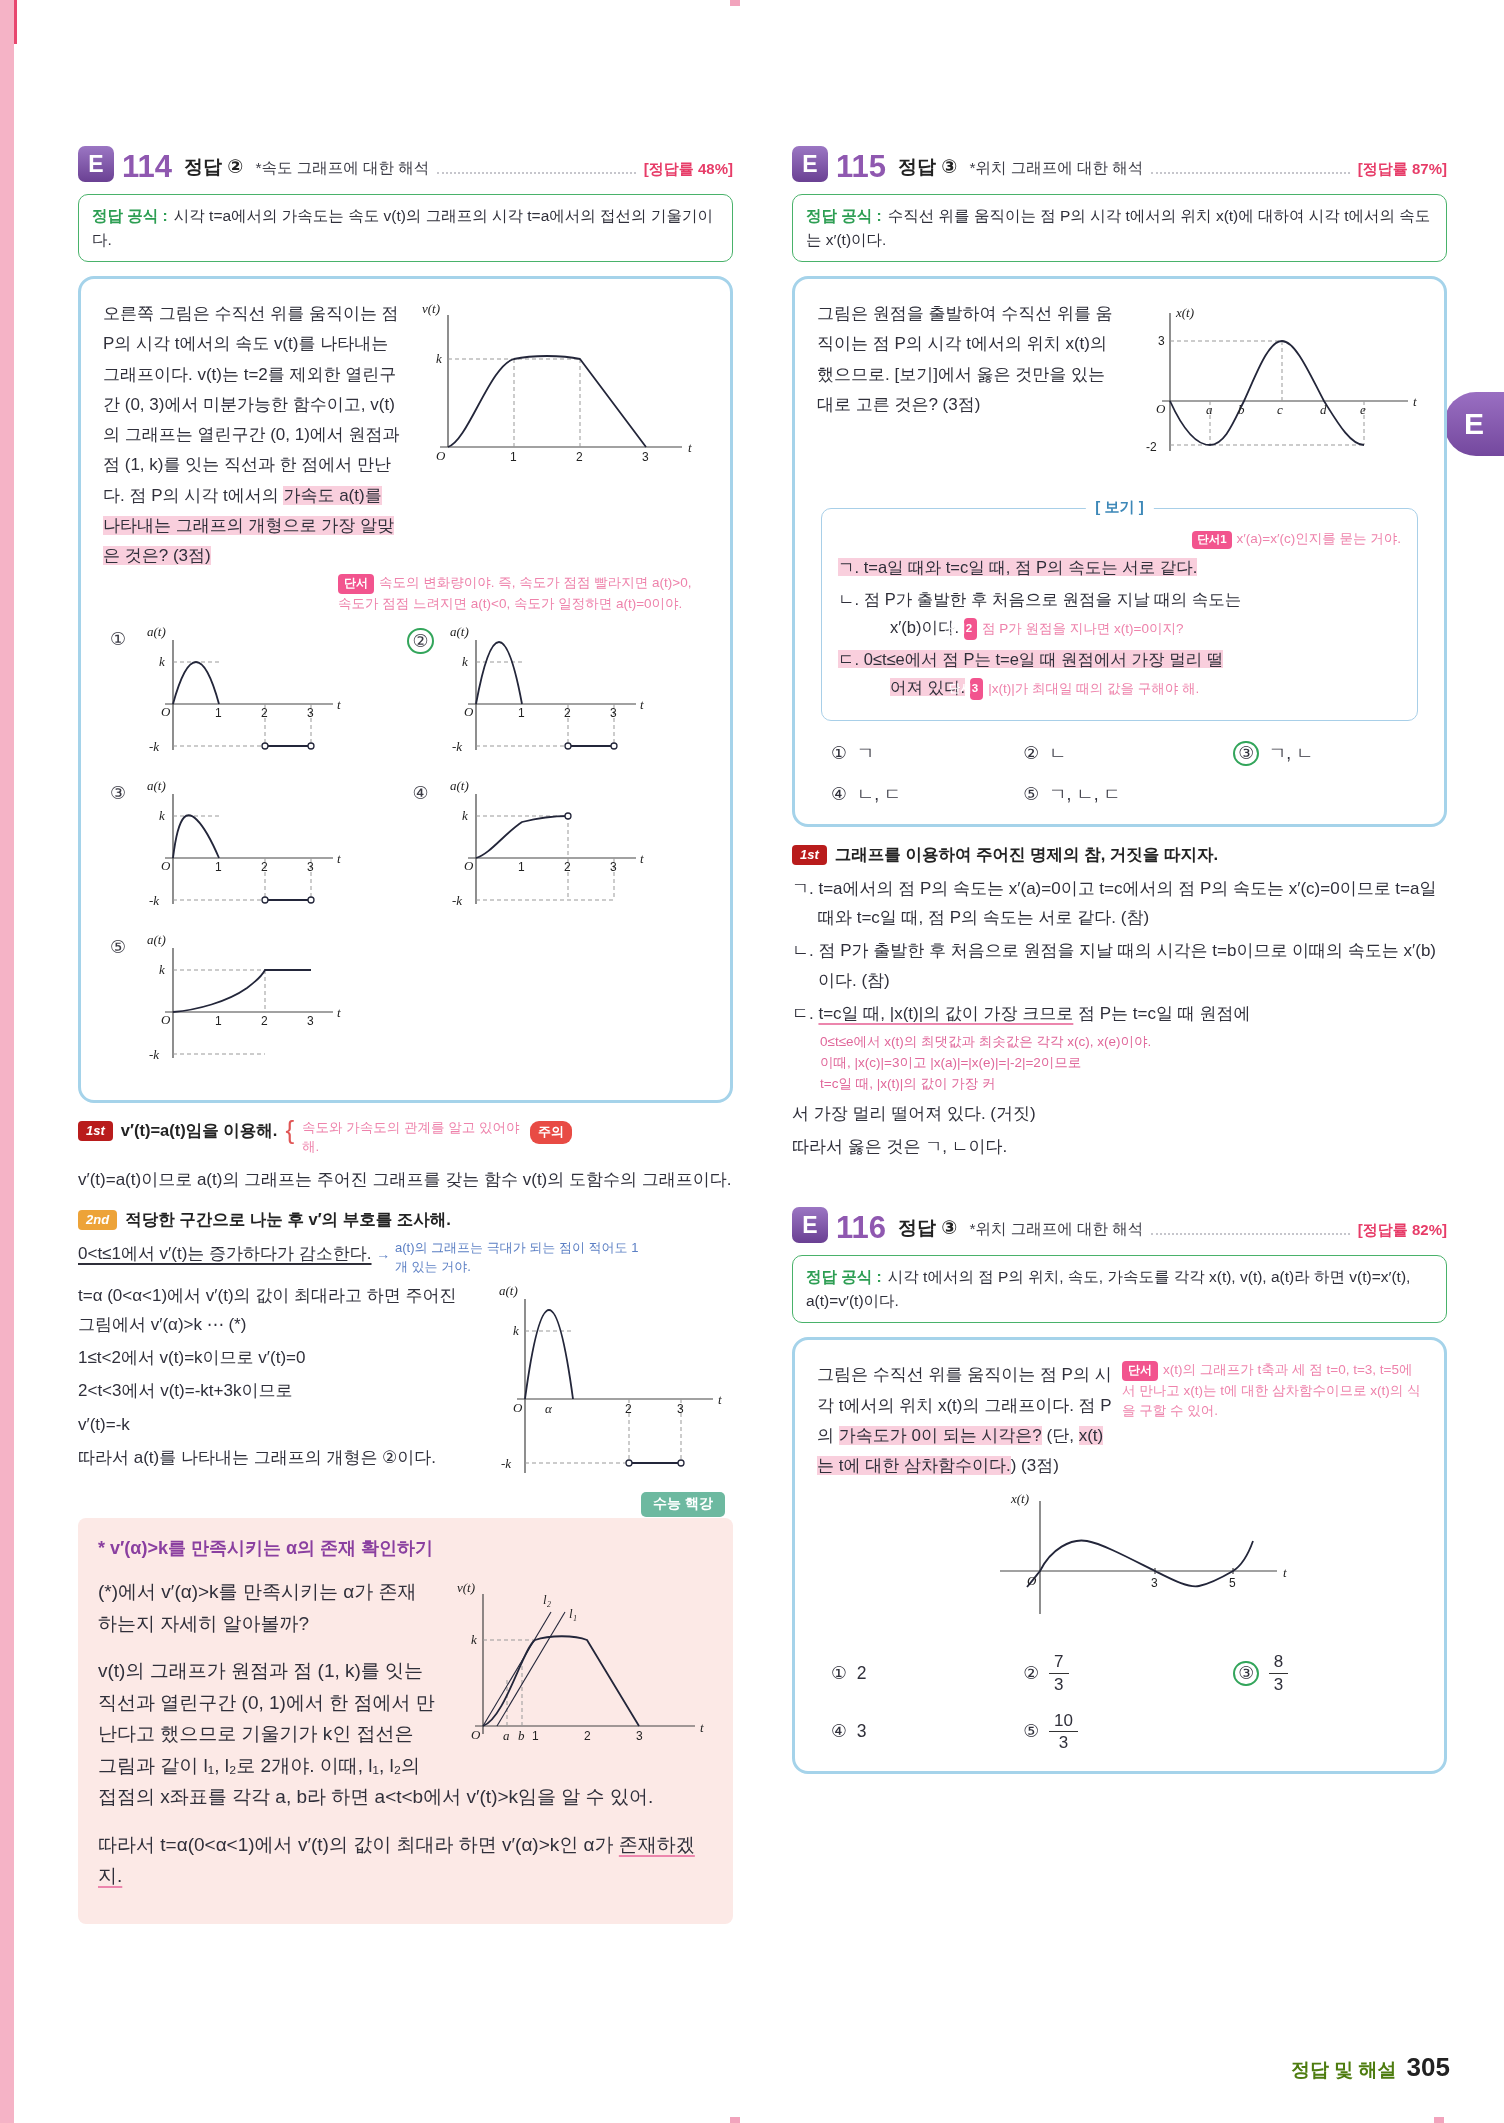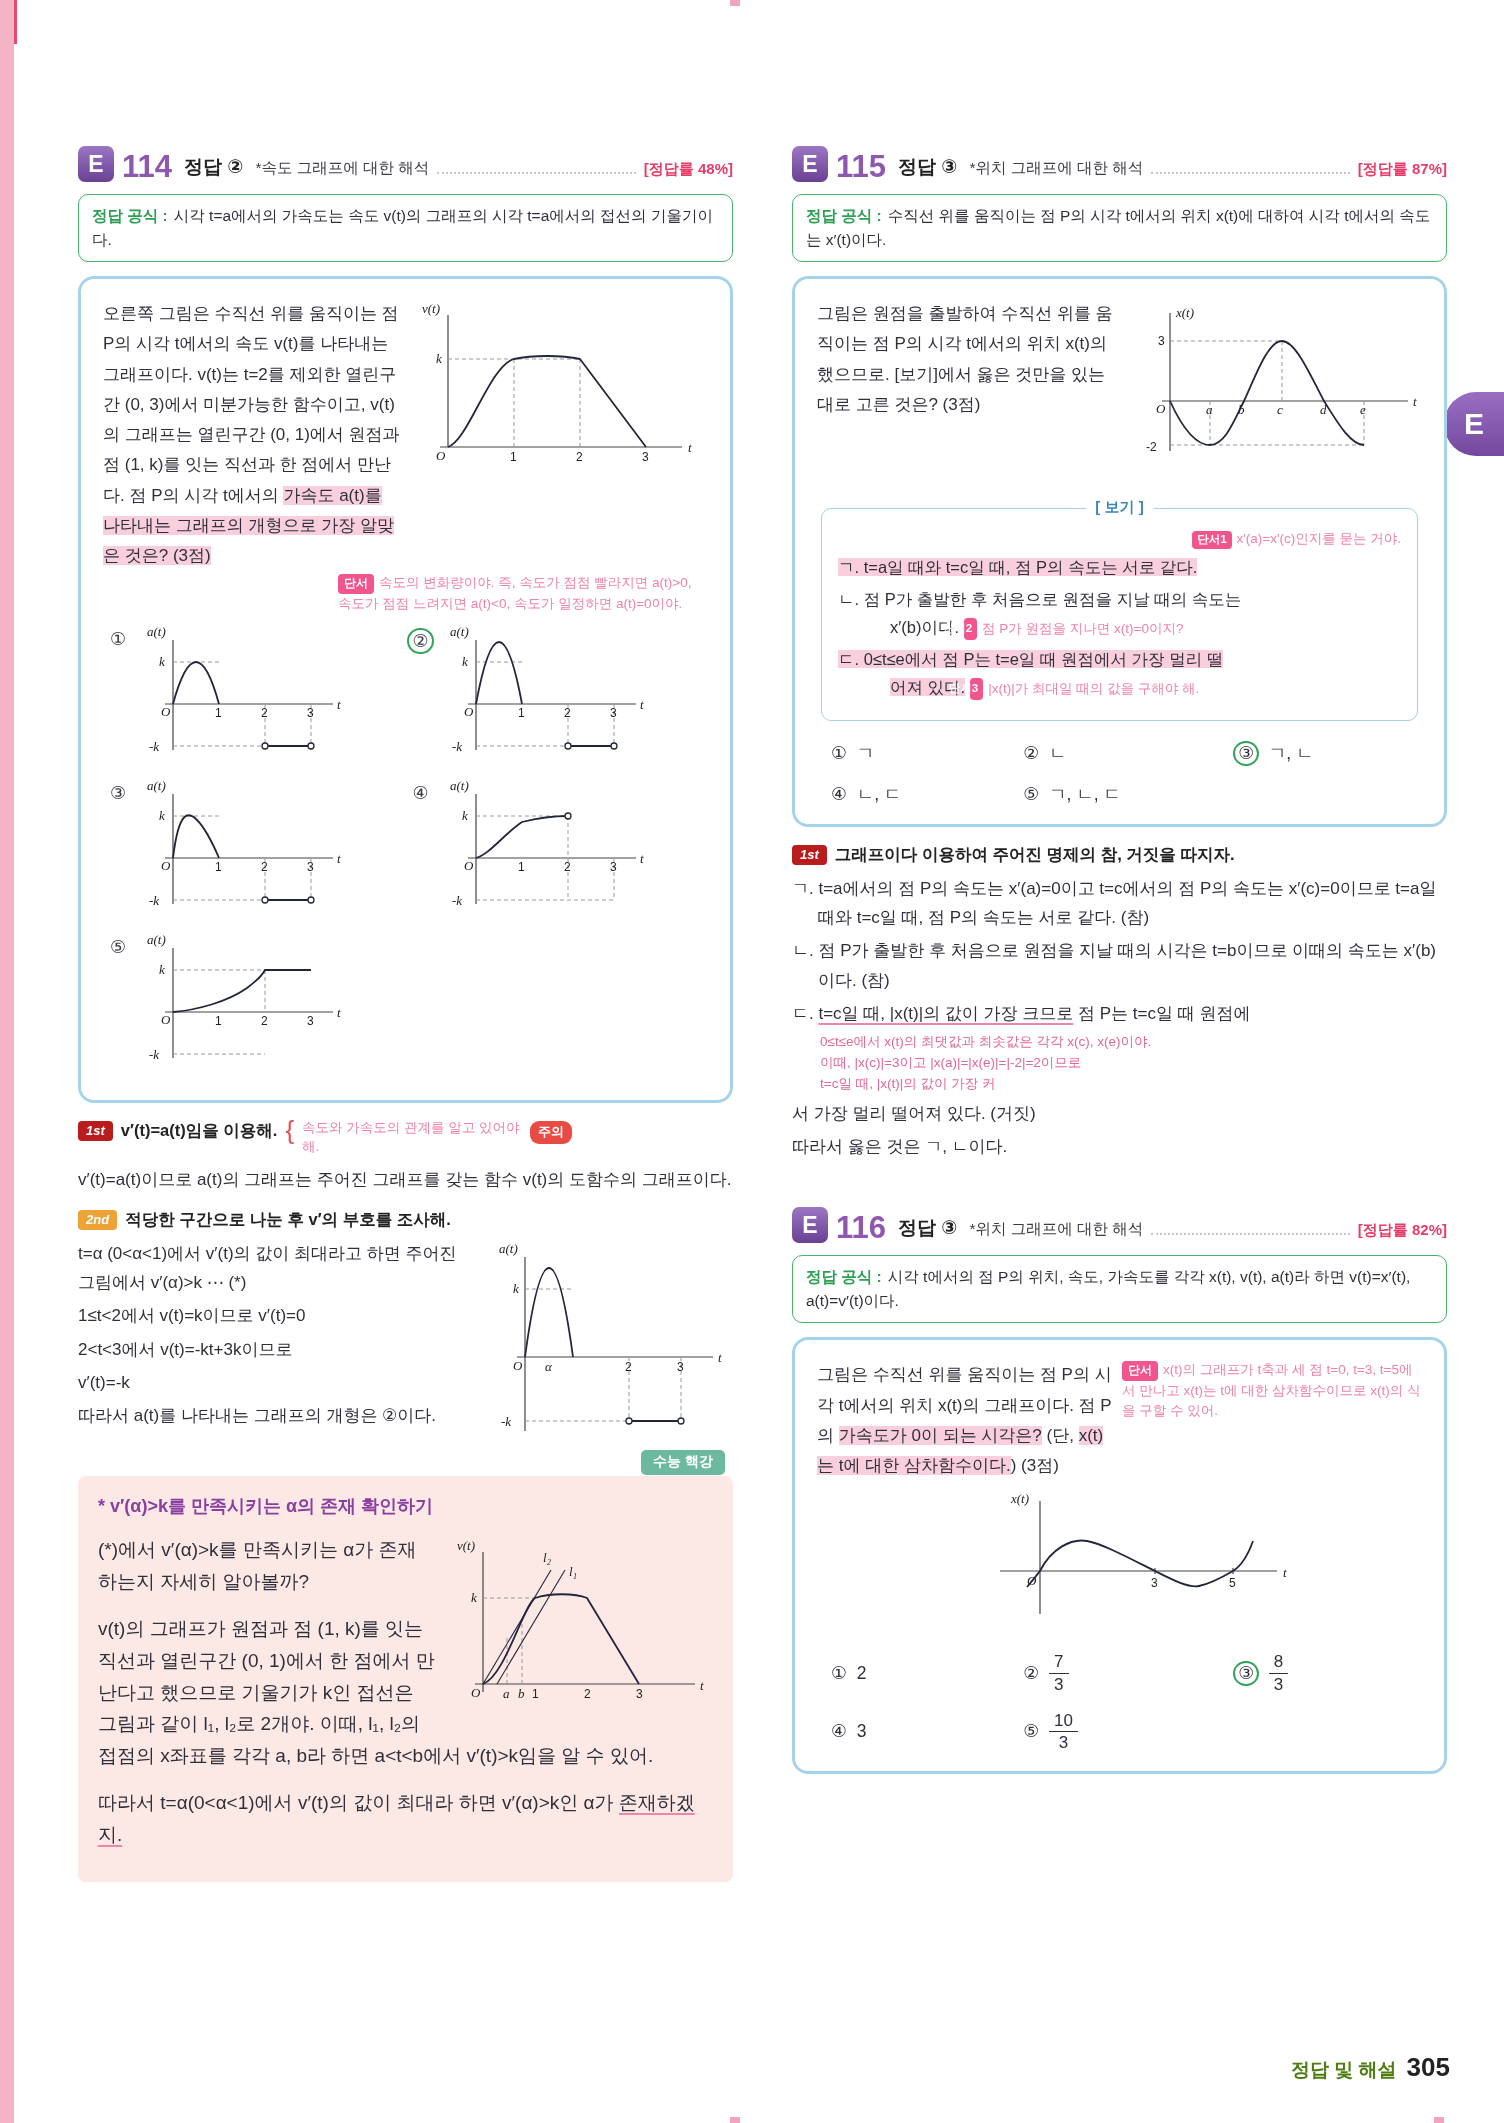--- a/index.html
+++ b/index.html
@@ -311,20 +311,25 @@
       <span class="pink-note">속도와 가속도의 관계를 알고 있어야 해.</span>
       <span class="badge warn">주의</span>
     </div>
     <p>v′(t)=a(t)이므로 a(t)의 그래프는 주어진 그래프를 갖는 함수 v(t)의 도함수의 그래프이다.</p>
 
     <div class="step-line">
       <span class="badge orange">2nd</span>
       <span class="step-text">적당한 구간으로 나눈 후 v′의 부호를 조사해.</span>
     </div>
 
+    <p>
+      <span class="u-black">0&lt;t≤1에서 v′(t)는 증가하다가 감소한다.</span>
+      <span class="blue-arrow">→</span>
+      <span class="blue-note">a(t)의 그래프는 극대가 되는 점이 적어도 1개 있는 거야.</span>
+    </p>
 
     <div>
       <div class="sol-graph">
         <svg width="250" height="225" viewBox="0 0 250 225">
           <line class="ax" x1="42" y1="18" x2="42" y2="192"></line>
           <line class="ax" x1="34" y1="118" x2="230" y2="118"></line>
           <line class="dsh" x1="42" y1="50" x2="90" y2="50"></line>
           <line class="dsh" x1="42" y1="182" x2="146" y2="182"></line>
           <line class="dsh" x1="146" y1="118" x2="146" y2="182"></line>
           <line class="dsh" x1="198" y1="118" x2="198" y2="182"></line>
@@ -467,21 +472,21 @@
       <span class="ch">
           <span>⑤</span>
           <span>ㄱ, ㄴ, ㄷ</span>
         </span>
     </div>
   </div>
 
   <div class="sol">
     <div class="step-line">
       <span class="badge blue">1st</span>
-      <span class="step-text">그래프이다 이용하여 주어진 명제의 참, 거짓을 따지자.</span>
+      <span class="step-text">그래프를 이용하여 주어진 명제의 참, 거짓을 따지자.</span>
     </div>
     <p class="hang">ㄱ. t=a에서의 점 P의 속도는 x′(a)=0이고 t=c에서의 점 P의 속도는 x′(c)=0이므로 t=a일 때와 t=c일 때, 점 P의 속도는 서로 같다. (참)</p>
     <p class="hang">ㄴ. 점 P가 출발한 후 처음으로 원점을 지날 때의 시각은 t=b이므로 이때의 속도는 x′(b)이다. (참)</p>
     <p class="hang">
       <span>ㄷ. </span><span class="u-pink">t=c일 때, |x(t)|의 값이 가장 크므로</span><span> 점 P는 t=c일 때 원점에</span>
     </p>
     <div class="pink-block">
       <div>0≤t≤e에서 x(t)의 최댓값과 최솟값은 각각 x(c), x(e)이야.</div>
       <div>이때, |x(c)|=3이고 |x(a)|=|x(e)|=|-2|=2이므로</div>
       <div>t=c일 때, |x(t)|의 값이 가장 커</div>

